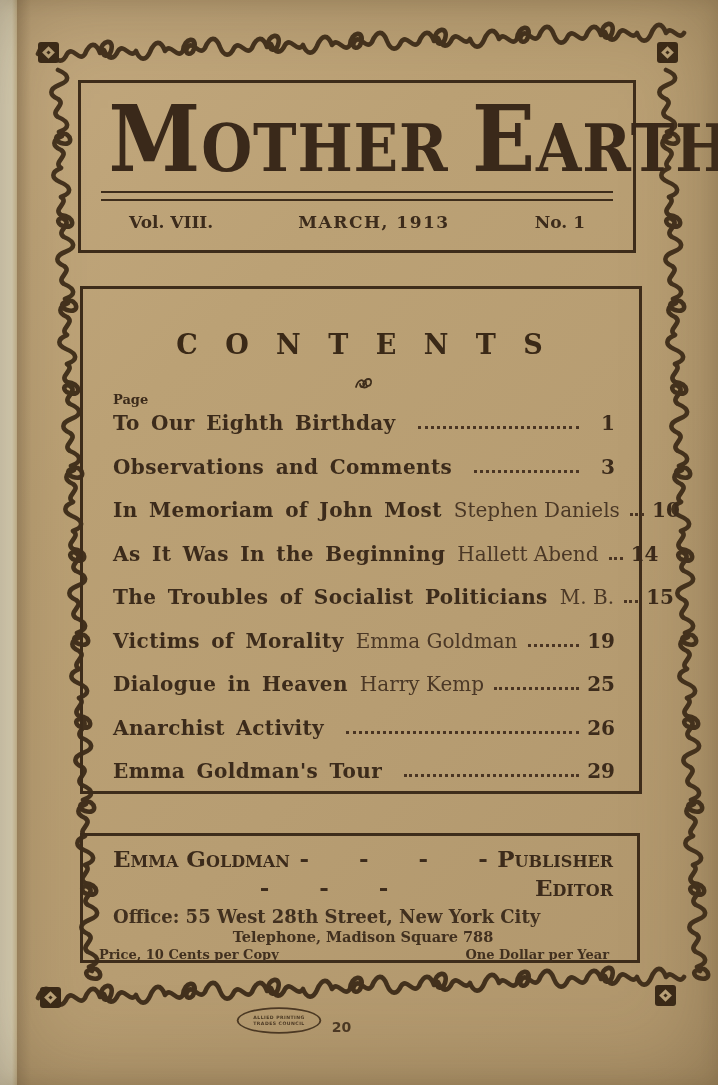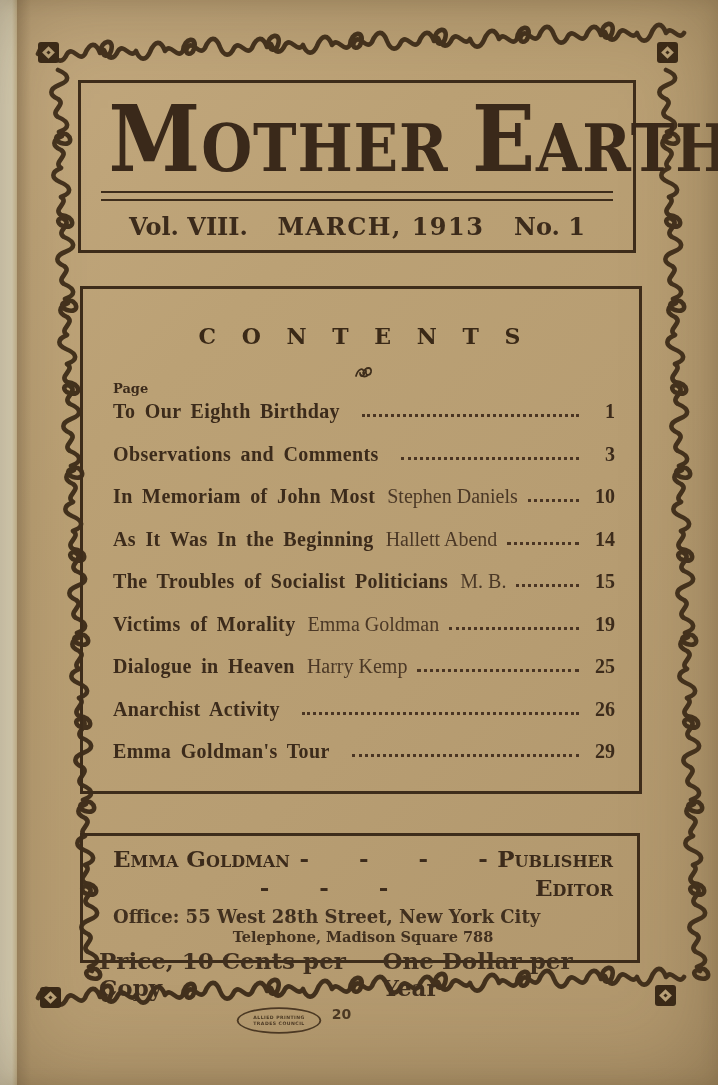--- a/index.html
+++ b/index.html
@@ -30,48 +30,48 @@
   .rulebox{position:absolute;border:3px solid #3e2d1b;box-sizing:border-box;}
   .masthead{left:78px;top:80px;width:558px;height:173px;text-align:center;}
   .mast-title{margin-top:10px;white-space:nowrap;transform:scaleX(.9);
         font-weight:bold;color:#3a291a;letter-spacing:1px;line-height:1;}
   .mast-title .big{font-size:92px;}
   .mast-title .small{font-size:65px;}
   .mast-title .wordgap{display:inline-block;width:26px;}
   .double-rule{margin:6px 20px 0 20px;height:6px;
         border-top:2px solid #3e2d1b;border-bottom:2px solid #3e2d1b;}
   .volrow{display:flex;justify-content:space-between;align-items:baseline;
-        padding:11px 48px 0 48px;font-weight:bold;font-size:24px;color:#3c2b1b;}
+        padding:11px 48px 0 48px;font-weight:bold;font-size:17px;color:#3c2b1b;}
   .volrow .date{letter-spacing:1.5px;}
 
   .contents-box{left:80px;top:286px;width:562px;height:508px;padding:26px 24px 0 30px;}
-  .contents-head{text-align:center;font-weight:bold;font-size:22px;
-        letter-spacing:9px;color:#3a2917;margin-top:8px;}
+  .contents-head{text-align:center;font-weight:bold;font-size:27px;
+        letter-spacing:9px;color:#3a2917;margin-top:14px;}
   .fleuron{display:flex;justify-content:center;margin-top:14px;height:16px;}
   .page-label{text-align:left;font-weight:bold;font-size:13px;
         padding-right:6px;margin-top:2px;color:#3c2b1b;}
-  .toc{margin-top:4px;font-family:Liberation Serif, serif;}
+  .toc{margin-top:4px;}
   .toc-row{display:flex;align-items:flex-end;margin-bottom:19.5px;font-size:20px;}
   .toc-title{font-weight:bold;letter-spacing:.4px;word-spacing:4px;white-space:nowrap;color:#3c2b1b;}
   .toc-author{margin-left:12px;font-weight:normal;color:#4b3826;white-space:nowrap;}
   .toc-leader{flex:1;border-bottom:3px dotted #4a3523;margin:0 8px 6px 10px;min-width:14px;}
   .toc-page{font-weight:bold;min-width:28px;text-align:right;color:#3c2b1b;}
 
   .publisher-box{left:80px;top:833px;width:560px;height:130px;padding:8px 24px 0 30px;}
   .pubrow{display:flex;align-items:baseline;font-variant:small-caps;
         font-weight:bold;font-size:23px;color:#3c2b1b;line-height:1.28;}
   .pubrow .dashes{flex:1;text-align:center;word-spacing:42px;font-variant:normal;}
   .pub-office{font-weight:bold;font-size:18px;margin-top:3px;}
   .pub-phone{text-align:center;font-weight:bold;font-size:14.5px;margin-top:1px;}
   .pub-price-row{display:flex;justify-content:space-between;font-weight:bold;
-        font-size:23px;margin-top:2px;padding:0 4px 0 0;margin-left:-14px;}
+        font-size:13px;margin-top:2px;padding:0 4px 0 0;margin-left:-14px;}
 
   
   .stamp{position:absolute;left:0;top:1006px;width:584px;display:flex;
-        justify-content:center;align-items:flex-start;gap:7px;opacity:.85;}
+        justify-content:center;align-items:flex-end;gap:7px;opacity:.85;}
   .stamp-oval{width:88px;height:25px;border:2px solid #3a2917;border-radius:50%;
         display:flex;flex-direction:column;align-items:center;justify-content:center;
         font-family:"DejaVu Sans","Liberation Sans",sans-serif;
         font-size:5px;line-height:1.1;color:#3a2917;font-weight:bold;
         letter-spacing:.5px;text-align:center;transform:scale(.92);}
   .stamp-num{font-weight:bold;font-size:14px;color:#3a2917;
         font-family:"DejaVu Sans","Liberation Sans",sans-serif;}
 </style>
 </head>
 <body>

